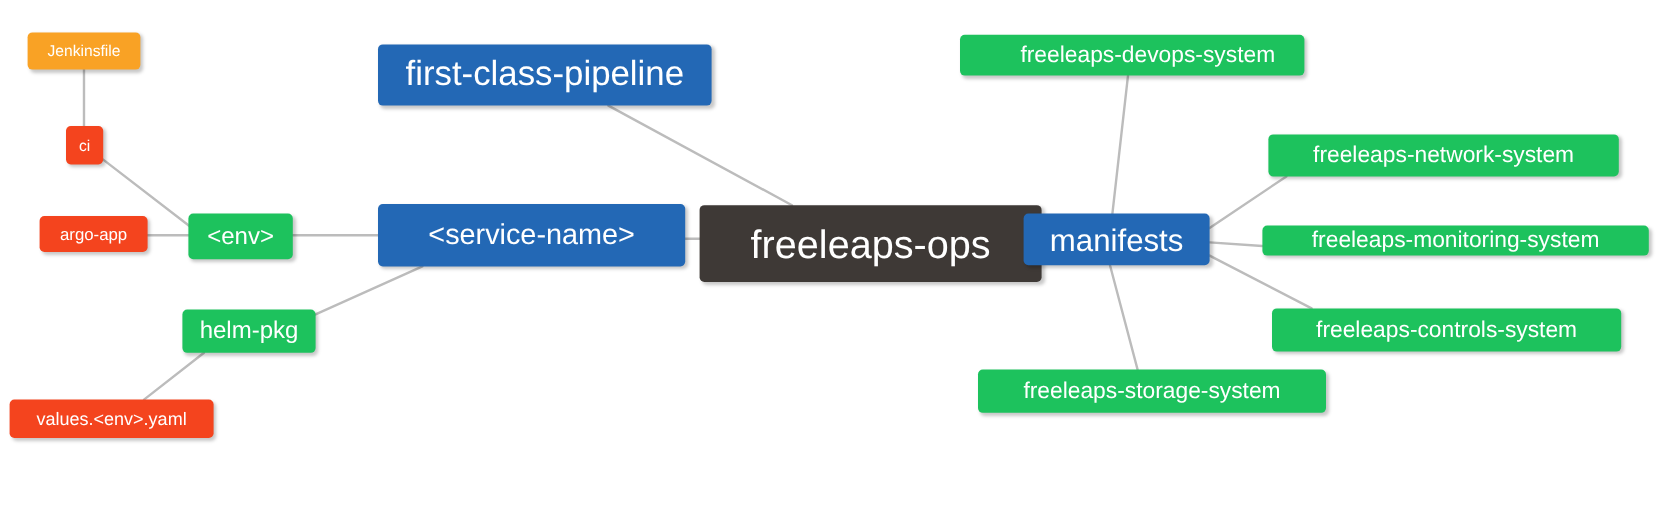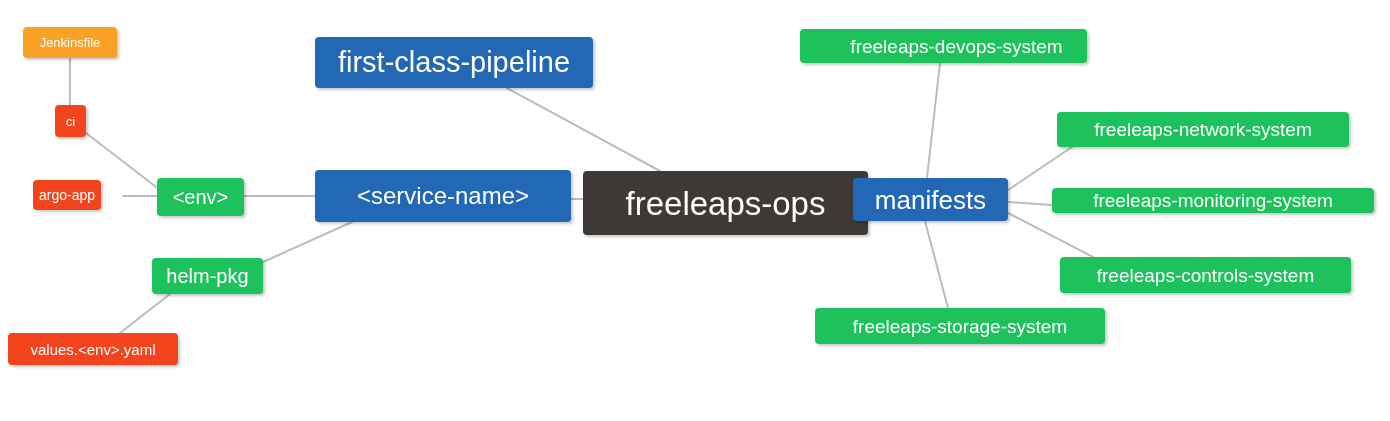--- a/index.html
+++ b/index.html
@@ -70,21 +70,21 @@
       <line x1="925" y1="221" x2="948" y2="308" stroke="#bcbcbc" stroke-width="2" stroke-linecap="round"></line>
     </svg>
 
   <div id="node-layer">
       <div class="node" style="left: 23px; top: 27px; width: 94px; height: 31px; background: rgb(249, 162, 37); font-size: 13px;">
         <span class="node-label">Jenkinsfile</span>
       </div>
       <div class="node" style="left: 55px; top: 105px; width: 31px; height: 32px; background: rgb(244, 68, 30); font-size: 13px;">
         <span class="node-label">ci</span>
       </div>
-      <div class="node" style="left: 33px; top: 180px; width: 68px; height: 30px; background: rgb(244, 68, 30); font-size: 14px;">
+      <div class="node" style="left: 33px; top: 180px; width: 90px; height: 30px; background: rgb(244, 68, 30); font-size: 14px;">
         <span class="node-label">argo-app</span>
       </div>
       <div class="node" style="left: 157px; top: 178px; width: 87px; height: 38px; background: rgb(29, 194, 93); font-size: 20px;">
         <span class="node-label">&lt;env&gt;</span>
       </div>
       <div class="node" style="left: 152px; top: 258px; width: 111px; height: 36px; background: rgb(29, 194, 93); font-size: 20px;">
         <span class="node-label">helm-pkg</span>
       </div>
       <div class="node" style="left: 8px; top: 333px; width: 170px; height: 32px; background: rgb(244, 68, 30); font-size: 15px; text-align: right;">
         <span class="node-label">values.&lt;env&gt;.yaml</span>

